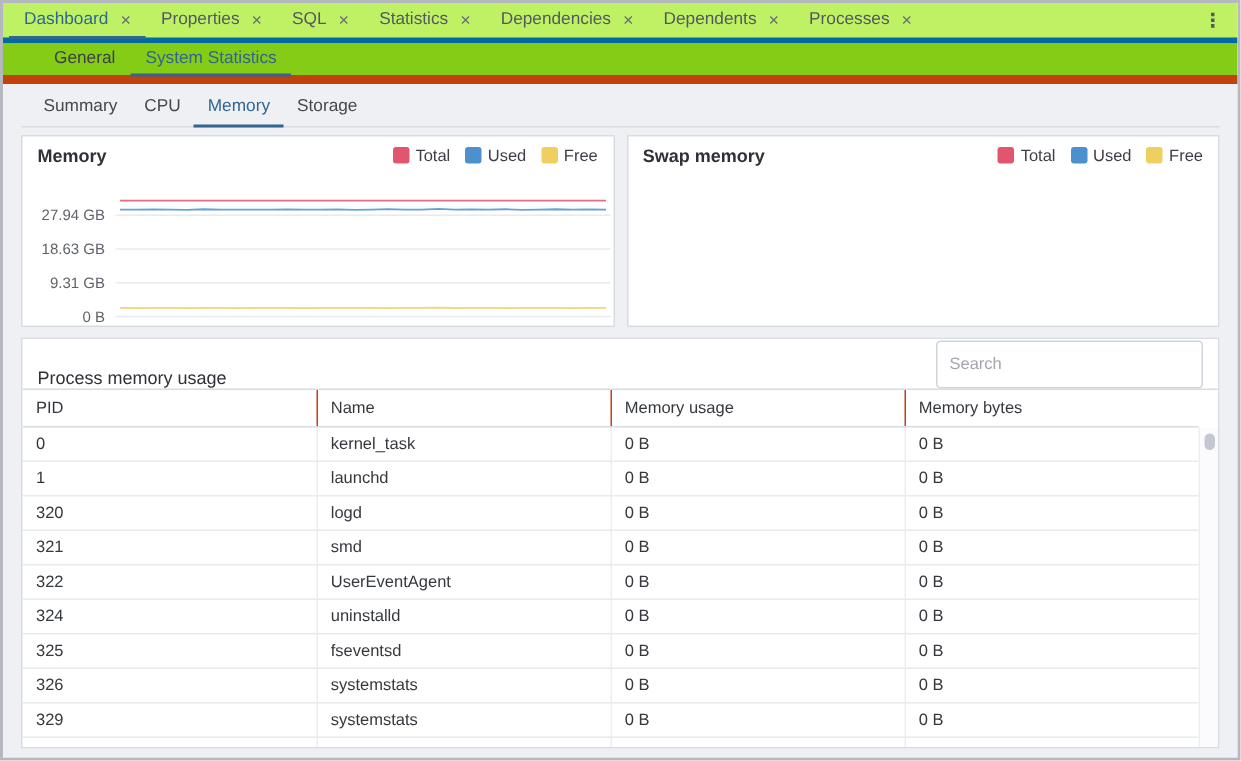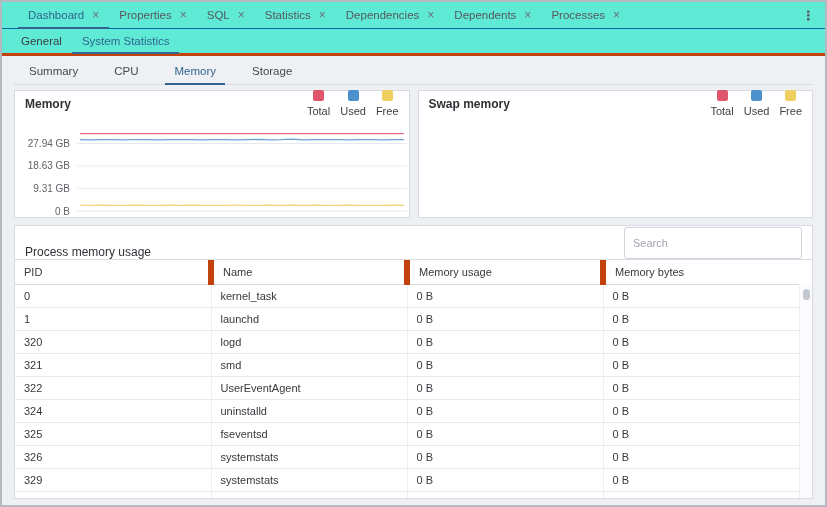--- a/index.html
+++ b/index.html
@@ -9,83 +9,82 @@
     border:2px solid #b5b8bf;
     background:#ffffff;
     font-family:"Liberation Sans","DejaVu Sans",sans-serif;
     color:#333; overflow:hidden;
     display:flex; flex-direction:column;
   }
   
   .tabbar1 {
     height:27px; flex:0 0 27px;
     display:flex; align-items:stretch;
-    padding-left:16px; background:#5eead4;
-    border-bottom:1px solid #0369a1;
+    padding-left:4px; background:#bef264;
+    border-bottom:4px solid #0369a1;
   }
   .tab {
     display:flex; align-items:center;
     padding:0 10px; font-size:11.5px; color:#55585f;
     cursor:pointer; border-bottom:2px solid transparent; margin-bottom:-1px;
   }
   .tab.active { color:#326690; border-bottom-color:#326690; }
   .tab .close { margin-left:8px; color:#6b6f76; font-size:12px; line-height:1; }
   .kebab { margin-left:auto; display:flex; align-items:center; padding:0 10px; color:#55585f; font-size:13px; font-weight:700; letter-spacing:0; cursor:pointer; }
   
   .tabbar2 {
     height:27px; flex:0 0 27px;
     display:flex; align-items:stretch;
-    padding-left:9px; background:#5eead4;
-    border-bottom:3px solid #c2410c;
+    padding-left:24px; background:#84cc16;
+    border-bottom:6px solid #c2410c;
   }
   .tab2 {
     display:flex; align-items:center;
     padding:0 10px; font-size:11.5px; color:#3c3f45;
     cursor:pointer; border-bottom:2px solid transparent; margin-bottom:-1px;
   }
   .tab2.active { color:#326690; border-bottom-color:#326690; }
   
   .content { flex:1; background:#eef0f4; padding:0 12px 6px 12px; display:flex; flex-direction:column; overflow:hidden; }
   .subtabs {
     height:26px; flex:0 0 26px; margin-top:3px;
     display:flex; align-items:stretch; padding-left:6px;
     border-bottom:1px solid #d8dbe2;
-    gap:18px;
   }
   .subtab {
     display:flex; align-items:center;
     padding:0 9px; font-size:11.5px; color:#45484e;
     cursor:pointer; border-bottom:2px solid transparent; margin-bottom:-1px;
   }
   .subtab.active { color:#326690; border-bottom-color:#326690; }
   
   .charts-row { display:flex; gap:8px; margin-top:5px; height:128px; flex:0 0 128px; }
   .panel { flex:1; background:#fff; border:1px solid #d8dbe2; display:flex; flex-direction:column; min-width:0; }
   .panel-header { height:25px; flex:0 0 25px; display:flex; align-items:center; justify-content:space-between; padding:0 10px; }
   .panel-title { font-size:12px; font-weight:700; color:#2e3136; }
   .legend { display:flex; align-items:center; gap:10px; font-size:11px; color:#3c3f45; }
-  .legend-item { display:flex; align-items:center; gap:4px;flex-direction:column; }
+  .legend-item { display:flex; align-items:center; gap:4px; }
   .swatch { width:11px; height:11px; border-radius:2px; flex:0 0 11px; }
   .chart-body { flex:1; position:relative; }
   .chart-body svg { position:absolute; inset:0; }
   
   .process-panel { margin-top:7px; flex:1; background:#fff; border:1px solid #d8dbe2; display:flex; flex-direction:column; min-height:0; }
   .process-header { height:33px; flex:0 0 33px; display:flex; align-items:flex-end; justify-content:space-between; padding:0 10px; }
   .process-title { font-size:12px; color:#2e3136; }
   .search-input {
     width:178px; height:21px; border:1px solid #d0d3da; border-radius:3px;
     padding:15px 8px; font-size:11px; color:#333; outline:none;
     font-family:"Liberation Sans","DejaVu Sans",sans-serif;
   }
   .search-input::placeholder { color:#a2a6ad; }
   .table-wrap { position:relative; flex:1; border-top:1px solid #d8dbe2; overflow:hidden; }
   table { width:calc(100% - 13px); border-collapse:collapse; table-layout:fixed; }
   th {
     text-align:left; font-weight:400; font-size:11px; color:#35383d;
-    padding:6px 9px; border-right:6px solid #c2410c; border-bottom:1px solid #d8dbe2;
+    padding:6px 9px; border-right:1px solid #c2410c; border-bottom:1px solid #d8dbe2;
     background:#fff;
   }
   th:last-child { border-right:none; }
   td {
     font-size:11px; color:#35383d; padding:5px 9px;
     border-right:1px solid #edeef2; border-bottom:1px solid #e8eaee;
     overflow:hidden; white-space:nowrap;
   }
   td:last-child { border-right:none; }
   .vscroll {

